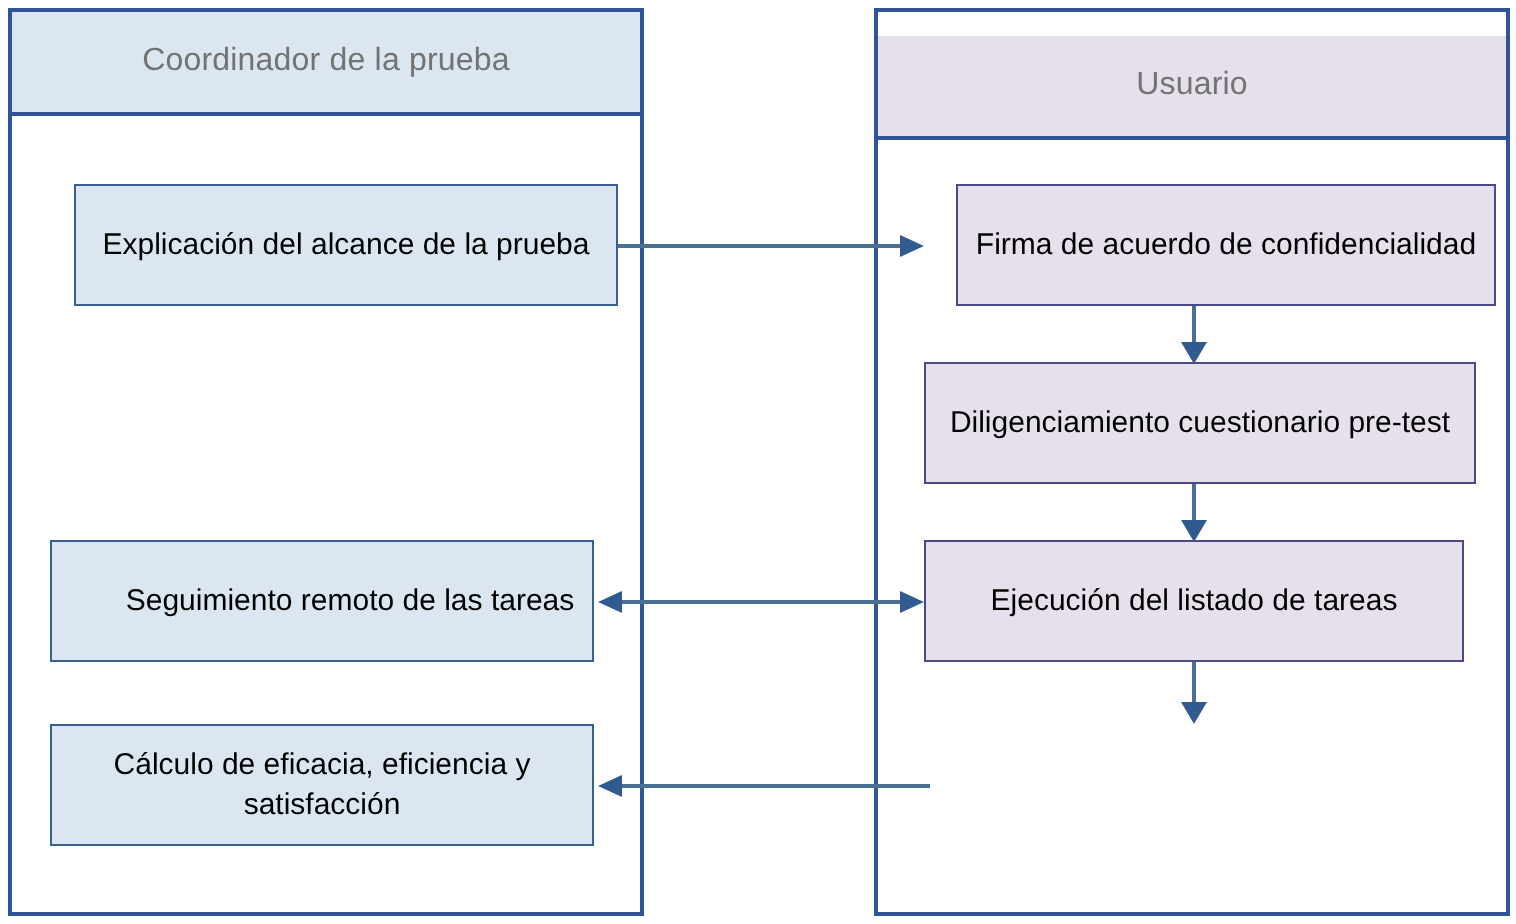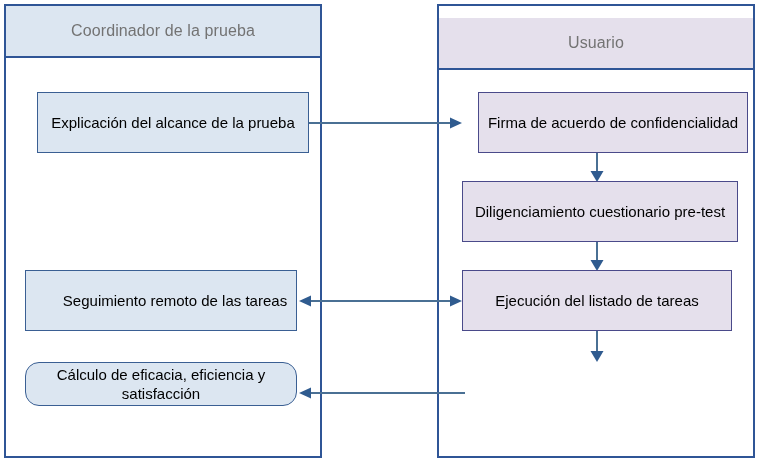--- a/index.html
+++ b/index.html
@@ -60,21 +60,21 @@
     line-height: 1.28;
     color: #000000;
     padding: 2px 8px;
   }
   .node.blue   { background: #dce6f1; border-color: #3a5f93; }
   .node.purple { background: #e5e0ec; border-color: #4a4a8a; }
 
   
   #node-explicacion   { left: 25px;  top: 92px;  width: 272px; height: 61px; margin-left: 12px; }
   #node-seguimiento   { left: 25px;  top: 270px; width: 272px; height: 61px; padding-left: 36px; }
-  #node-calculo       { left: 25px;  top: 362px; width: 272px; height: 44px; border-radius: 14px; }
+  #node-calculo       { left: 25px;  top: 362px; width: 272px; height: 61px; }
 
   
   #node-firma         { left: 462px; top: 92px;  width: 270px; height: 61px; margin-left: 16px; }
   #node-pretest       { left: 462px; top: 181px; width: 276px; height: 61px; }
   #node-ejecucion     { left: 462px; top: 270px; width: 270px; height: 61px; }
   #node-postest       { left: 462px; top: 362px; width: 270px; height: 61px; }
 
   
   .connector {
     position: absolute;

